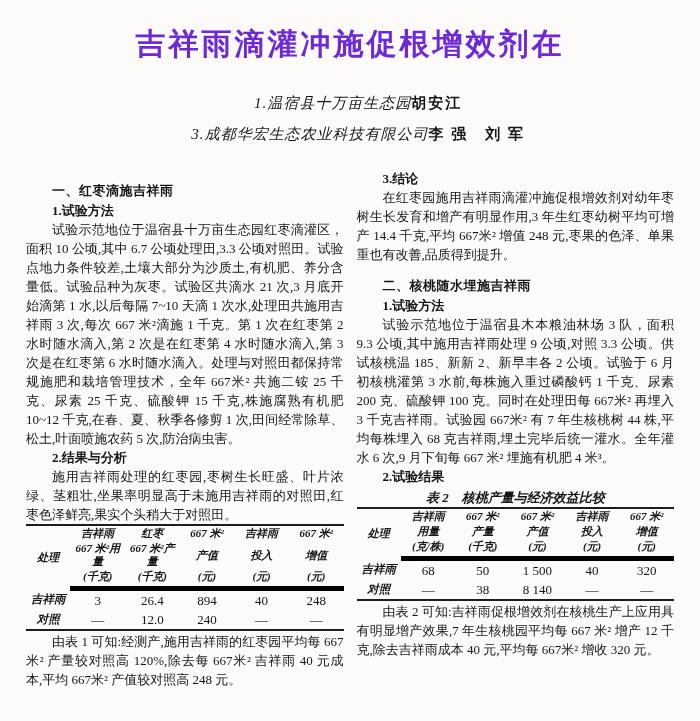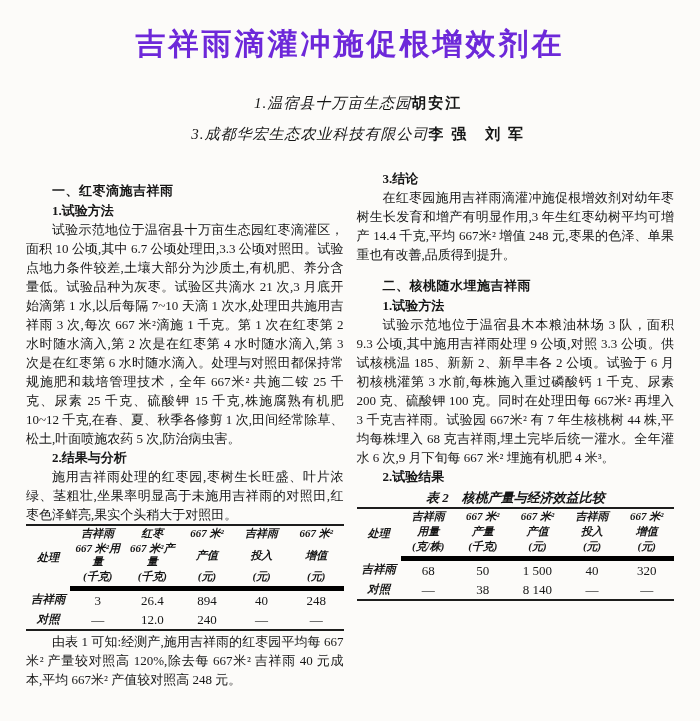--- a/index.html
+++ b/index.html
@@ -174,16 +174,17 @@
             <td class="rowlabel">对照</td>
             <td>—</td>
             <td>38</td>
             <td>8 140</td>
             <td>—</td>
             <td>—</td>
           </tr>
         </tbody>
       </table>
       <div class="spacer-s"></div>
+      <p>由表 2 可知:吉祥雨促根增效剂在核桃生产上应用具有明显增产效果,7 年生核桃园平均每 667 米² 增产 12 千克,除去吉祥雨成本 40 元,平均每 667米² 增收 320 元。</p>
     </div>
 
   </div>
 </div>
 
 </body></html>

